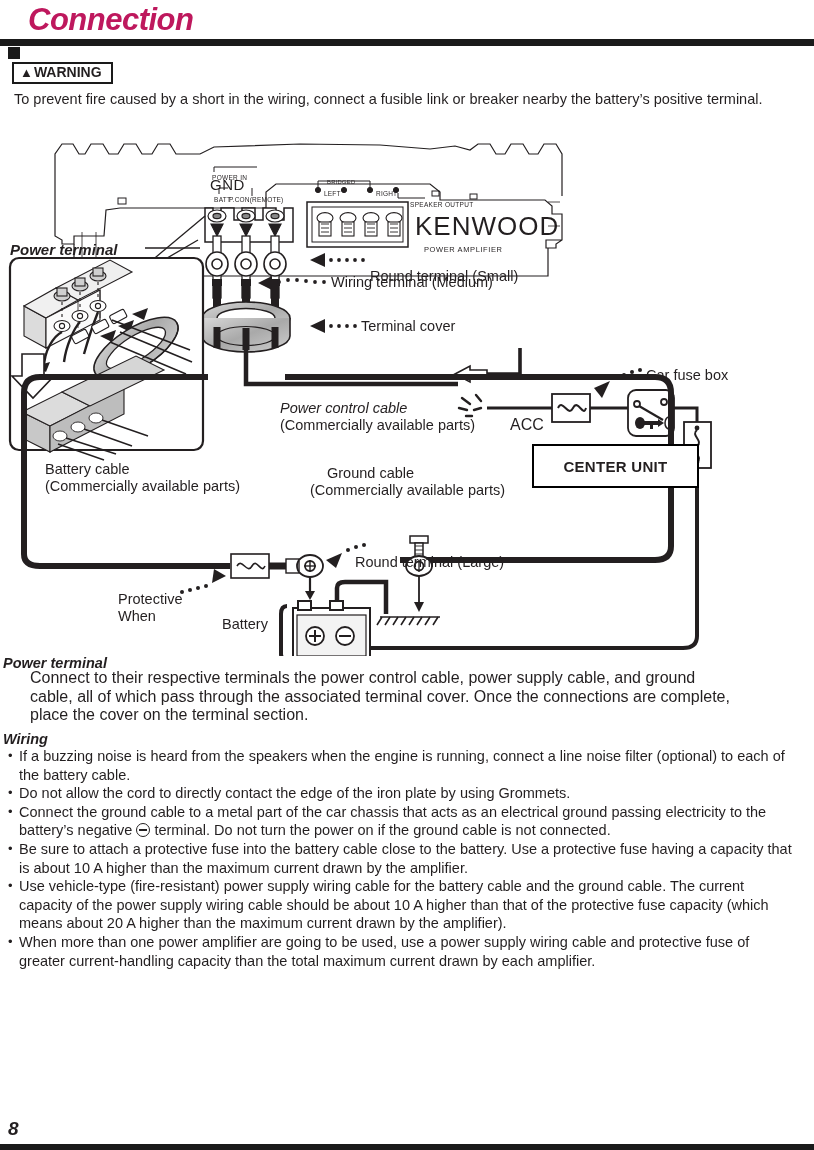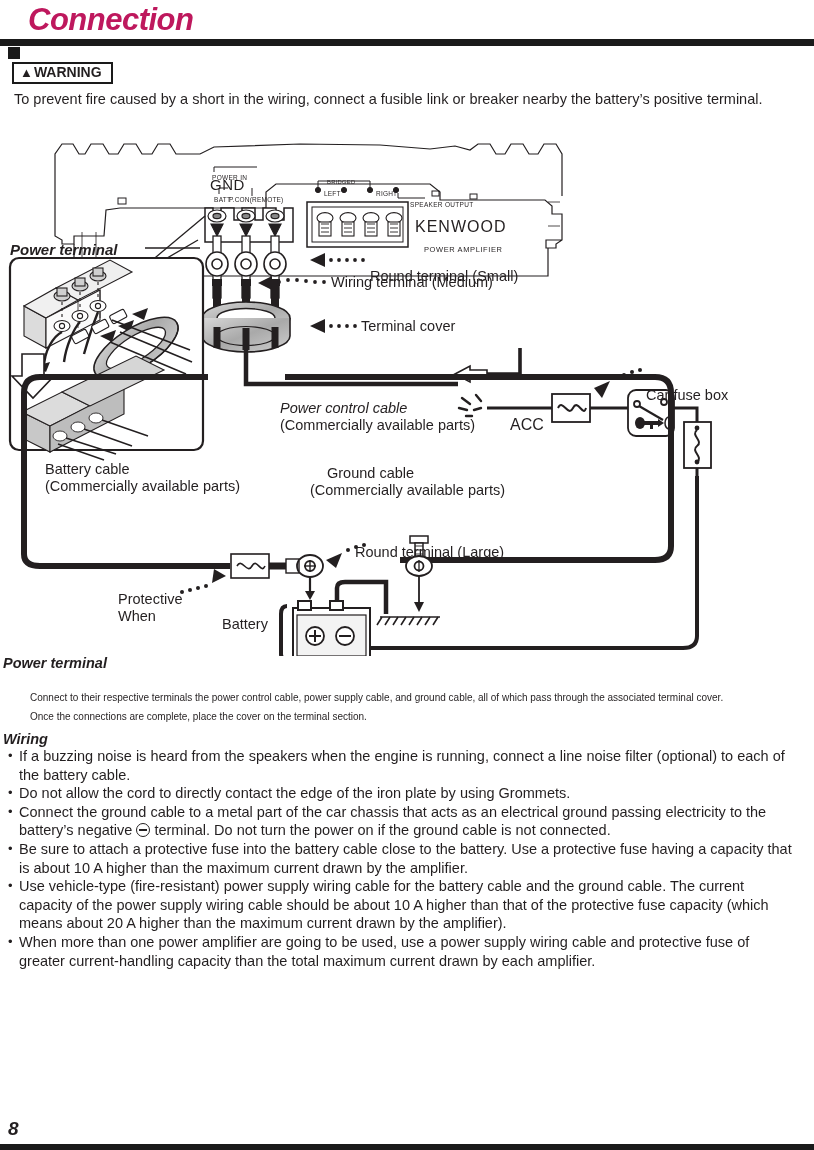--- a/index.html
+++ b/index.html
@@ -43,21 +43,21 @@
   #center-unit-box{
     position:absolute;left:532px;top:308px;width:163px;height:40px;
     border:2.5px solid #000;background:#fff;
     display:flex;align-items:center;justify-content:center;
     font-size:15px;font-weight:bold;letter-spacing:0.3px;
   }
 
   
   .sub-head{font-size:14.5px;font-weight:bold;font-style:italic;}
   #power-terminal-head{position:absolute;left:3px;top:655px;}
-  #power-terminal-body{position:absolute;left:30px;top:669px;width:700px;font-size:10px;line-height:18.6px;margin-top:20px;}
+  #power-terminal-body{position:absolute;left:30px;top:669px;width:700px;font-size:16px;line-height:18.6px;}
   #wiring-head{position:absolute;left:3px;top:731px;}
   #wiring-list{position:absolute;left:8px;top:747px;width:790px;}
   #wiring-list .bullet-row{display:flex;font-size:14.5px;line-height:18.6px;margin-bottom:0px;}
   #wiring-list .dot{width:11px;flex:0 0 11px;font-size:13px;line-height:18.6px;}
   #wiring-list .btext{flex:1;}
   .sym{display:inline-block;border:1.3px solid #231f20;border-radius:50%;
        width:12px;height:12px;line-height:10px;text-align:center;font-size:12px;
        position:relative;top:2px;}
   .sym i{position:absolute;left:2px;right:2px;top:5px;height:1.3px;background:#231f20;font-style:normal;}
 
@@ -493,43 +493,46 @@
     <div class="fig-label" style="left:212px;top:33px;font-size:6.5px;letter-spacing:0.3px;">POWER IN</div>
     <div class="fig-label" style="left:210px;top:40px;font-size:15px;letter-spacing:0.5px;">GND</div>
     <div class="fig-label" style="left:214px;top:55px;font-size:6.5px;letter-spacing:0.3px;">BATT</div>
     <div class="fig-label" style="left:229px;top:55px;font-size:6.5px;letter-spacing:0.2px;">P.CON(REMOTE)</div>
 
     <div class="fig-label" style="left:327px;top:38px;font-size:5.8px;letter-spacing:0.3px;">BRIDGED</div>
     <div class="fig-label" style="left:324px;top:49px;font-size:6.5px;letter-spacing:0.2px;">LEFT</div>
     <div class="fig-label" style="left:376px;top:49px;font-size:6.5px;letter-spacing:0.2px;">RIGHT</div>
     <div class="fig-label" style="left:410px;top:60px;font-size:6.5px;letter-spacing:0.3px;">SPEAKER OUTPUT</div>
 
-    <div class="fig-label" style="left:415px;top:82px;font-size:16px;letter-spacing:1px;">KENWOOD</div>
+    <div class="fig-label" style="left:415px;top:82px;font-size:26px;letter-spacing:1px;">KENWOOD</div>
     <div class="fig-label" style="left:424px;top:105px;font-size:7.5px;letter-spacing:0.6px;">POWER AMPLIFIER</div>
 
     <div class="fig-label bold-ital" style="left:10px;top:105px;font-size:15px;">Power terminal</div>
 
     <div class="fig-label" style="left:370px;top:132px;">Round terminal (Small)</div>
     <div class="fig-label" style="left:331px;top:138px;">Wiring terminal (Medium)</div>
     <div class="fig-label" style="left:361px;top:182px;">Terminal cover</div>
 
-
-    <div class="fig-label" style="left:646px;top:231px;margin-top:20px;">Car fuse box</div>
+    <div id="center-unit-box">
+      <span>CENTER UNIT</span>
+    </div>
+
+    <div class="fig-label" style="left:646px;top:231px;">Car fuse box</div>
     <div class="fig-label" style="left:510px;top:280px;font-size:16px;">ACC</div>
 
     <div class="fig-label" style="left:280px;top:264px;font-style:italic;">Power control cable</div>
     <div class="fig-label" style="left:280px;top:281px;">(Commercially available parts)</div>
 
     <div class="fig-label" style="left:45px;top:325px;">Battery cable</div>
     <div class="fig-label" style="left:45px;top:342px;">(Commercially available parts)</div>
 
     <div class="fig-label" style="left:327px;top:329px;">Ground cable</div>
     <div class="fig-label" style="left:310px;top:346px;">(Commercially available parts)</div>
 
-    <div class="fig-label" style="left:355px;top:408px;">Round terminal (Large)</div>
+    <div class="fig-label" style="left:355px;top:418px;">Round terminal (Large)</div>
 
     <div class="fig-label" style="left:118px;top:455px;">Protective</div>
     <div class="fig-label" style="left:118px;top:472px;">When</div>
     <div class="fig-label" style="left:222px;top:480px;">Battery</div>
   </div>
 
   <div id="power-terminal-head" class="sub-head">Power terminal</div>
   <div id="power-terminal-body">Connect to their respective terminals the power control cable, power supply cable, and ground cable, all of which pass through the associated terminal cover. Once the connections are complete, place the cover on the terminal section.</div>
 
   <div id="wiring-head" class="sub-head">Wiring</div>

